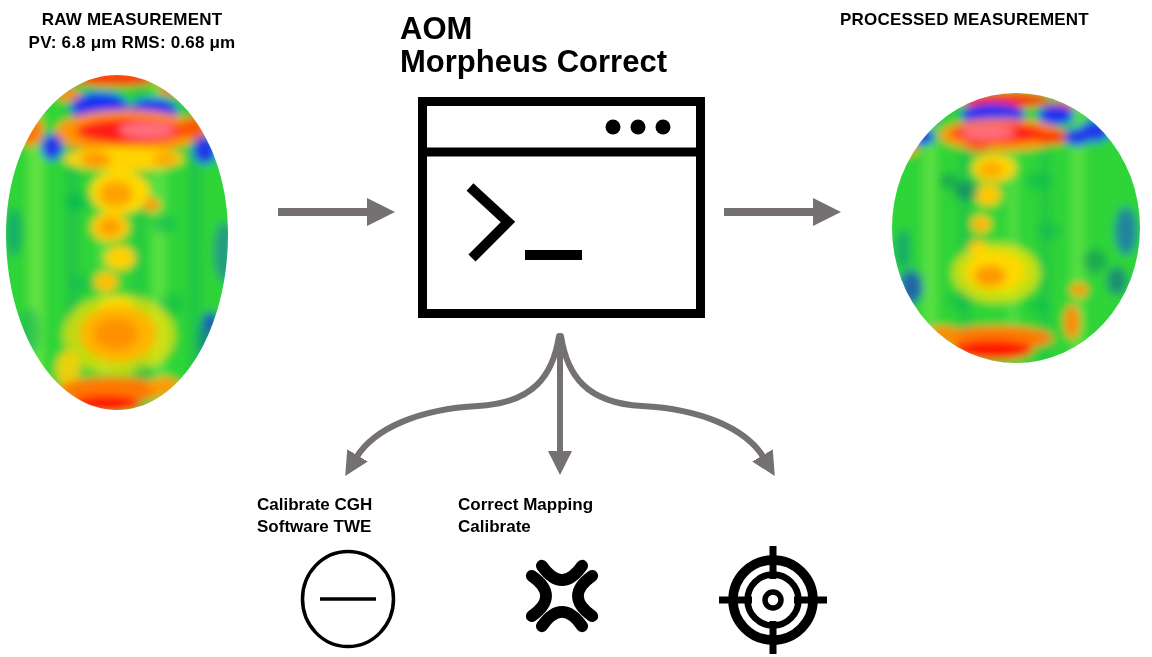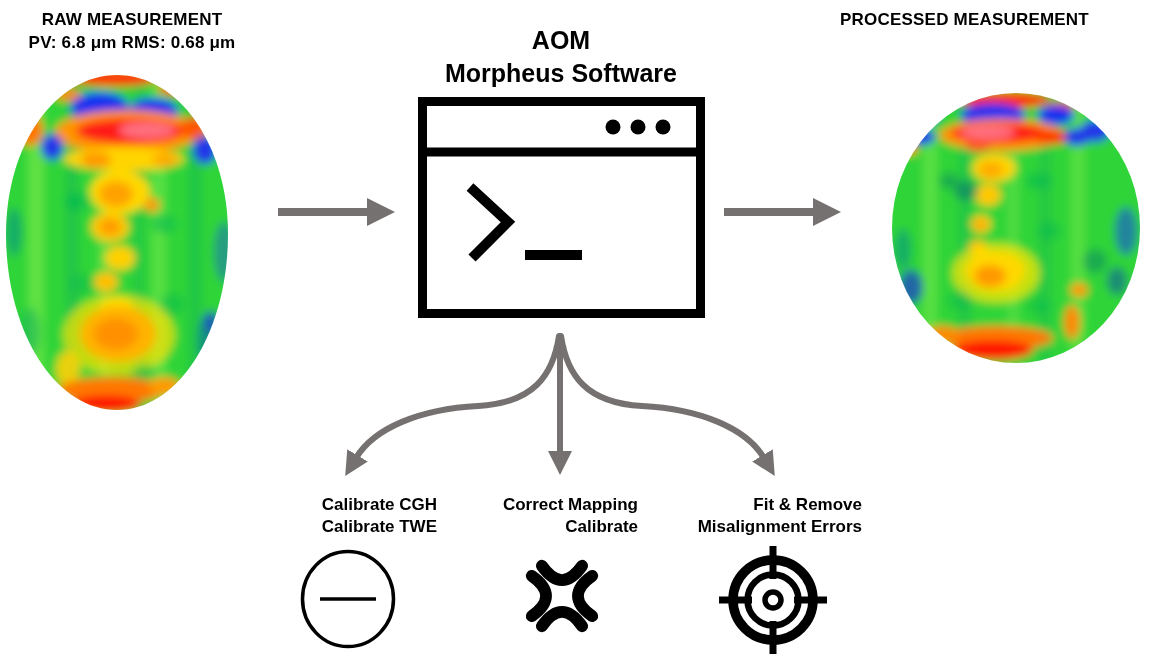--- a/index.html
+++ b/index.html
@@ -3,24 +3,24 @@
 <meta charset="utf-8">
 <style>
   html,body { margin:0; padding:0; background:#fff; }
   .canvas {
     position:relative; width:1152px; height:657px; background:#ffffff;
     font-family:"Liberation Sans", sans-serif; color:#000; overflow:hidden;
   }
   .meas-label { position:absolute; text-align:center; font-weight:bold;
     font-size:17px; line-height:23px; letter-spacing:0.2px; }
   .meas-label .stats { font-weight:bold; }
-  .sw-title { position:absolute; left:400px; top:24px; width:322px;
-    text-align:center; font-weight:bold; font-size:25px; line-height:33px; }
+  .sw-title { position:absolute; left:400px; top:12px; width:322px;
+    font-weight:bold; font-size:31px; line-height:33px; }
   .abs { position:absolute; }
-  .step-label { position:absolute; text-align:right; font-weight:bold;
+  .step-label { position:absolute; text-align:left; font-weight:bold;
     font-size:17px; line-height:22px; }
 </style>
 </head>
 <body>
 
 <div class="canvas">
 
   <div class="meas-label" style="left:12px; top:8px; width:240px;">
     <div>RAW MEASUREMENT</div>
     <div class="stats">PV: 6.8 μm RMS: 0.68 μm</div>
@@ -88,21 +88,21 @@
     </g>
   </svg>
 
   <svg class="abs" style="left:275px; top:195px;" width="122" height="34" viewBox="0 0 122 34">
     <line x1="3" y1="17" x2="92" y2="17" stroke="#767171" stroke-width="8"></line>
     <polygon points="92,3 120,17 92,31" fill="#767171"></polygon>
   </svg>
 
   <div class="sw-title">
     <div>AOM</div>
-    <div>Morpheus Software</div>
+    <div>Morpheus Correct</div>
   </div>
 
   <svg class="abs" style="left:414px; top:93px;" width="295" height="229" viewBox="0 0 295 229">
     <rect x="8.5" y="8.5" width="278" height="212" fill="#ffffff" stroke="#000000" stroke-width="9"></rect>
     <line x1="4" y1="59" x2="291" y2="59" stroke="#000000" stroke-width="9"></line>
     <circle cx="199" cy="34" r="7.5" fill="#000000"></circle>
     <circle cx="224" cy="34" r="7.5" fill="#000000"></circle>
     <circle cx="249" cy="34" r="7.5" fill="#000000"></circle>
     <polyline points="56,94 94,129 58,165" fill="none" stroke="#000000" stroke-width="10"></polyline>
     <line x1="111" y1="162" x2="168" y2="162" stroke="#000000" stroke-width="10"></line>
@@ -184,42 +184,38 @@
         <ellipse cx="150" cy="90" rx="14" ry="9" fill="#00b556" opacity="0.45"></ellipse>
         <ellipse cx="160" cy="140" rx="12" ry="10" fill="#00b556" opacity="0.4"></ellipse>
         <ellipse cx="70" cy="210" rx="12" ry="9" fill="#00b556" opacity="0.4"></ellipse>
         <ellipse cx="150" cy="215" rx="12" ry="9" fill="#00b556" opacity="0.35"></ellipse>
       </g>
     </g>
   </svg>
 
   <div class="step-label" style="left:257px; top:494px; width:180px;">
     <div>Calibrate CGH</div>
-    <div>Calibrate TWE</div>
+    <div>Software TWE</div>
   </div>
   <svg class="abs" style="left:299px; top:549px;" width="98" height="100" viewBox="0 0 98 100">
     <ellipse cx="49" cy="50" rx="45.5" ry="47.5" fill="none" stroke="#000000" stroke-width="3.5"></ellipse>
     <line x1="21" y1="50" x2="77" y2="50" stroke="#000000" stroke-width="3.5"></line>
   </svg>
 
   <div class="step-label" style="left:458px; top:494px; width:180px;">
     <div>Correct Mapping</div>
     <div>Calibrate</div>
   </div>
   <svg class="abs" style="left:520px; top:554px;" width="84" height="84" viewBox="0 0 100 100">
     <path d="M26 14 Q50 48 74 14" fill="none" stroke="#000000" stroke-width="14" stroke-linecap="round"></path>
     <path d="M26 86 Q50 52 74 86" fill="none" stroke="#000000" stroke-width="14" stroke-linecap="round"></path>
     <path d="M14 26 Q48 50 14 74" fill="none" stroke="#000000" stroke-width="14" stroke-linecap="round"></path>
     <path d="M86 26 Q52 50 86 74" fill="none" stroke="#000000" stroke-width="14" stroke-linecap="round"></path>
   </svg>
 
-  <div class="step-label" style="left:678px; top:494px; width:184px;">
-    <div>Fit &amp; Remove</div>
-    <div>Misalignment Errors</div>
-  </div>
   <svg class="abs" style="left:715px; top:542px;" width="116" height="116" viewBox="0 0 116 116">
     <circle cx="58" cy="58" r="40" fill="none" stroke="#000000" stroke-width="9.5"></circle>
     <circle cx="58" cy="58" r="25.5" fill="none" stroke="#000000" stroke-width="6.5"></circle>
     <circle cx="58" cy="58" r="8" fill="none" stroke="#000000" stroke-width="5.5"></circle>
     <line x1="58" y1="4" x2="58" y2="37" stroke="#000000" stroke-width="7"></line>
     <line x1="58" y1="79" x2="58" y2="112" stroke="#000000" stroke-width="7"></line>
     <line x1="4" y1="58" x2="37" y2="58" stroke="#000000" stroke-width="7"></line>
     <line x1="79" y1="58" x2="112" y2="58" stroke="#000000" stroke-width="7"></line>
   </svg>
 

